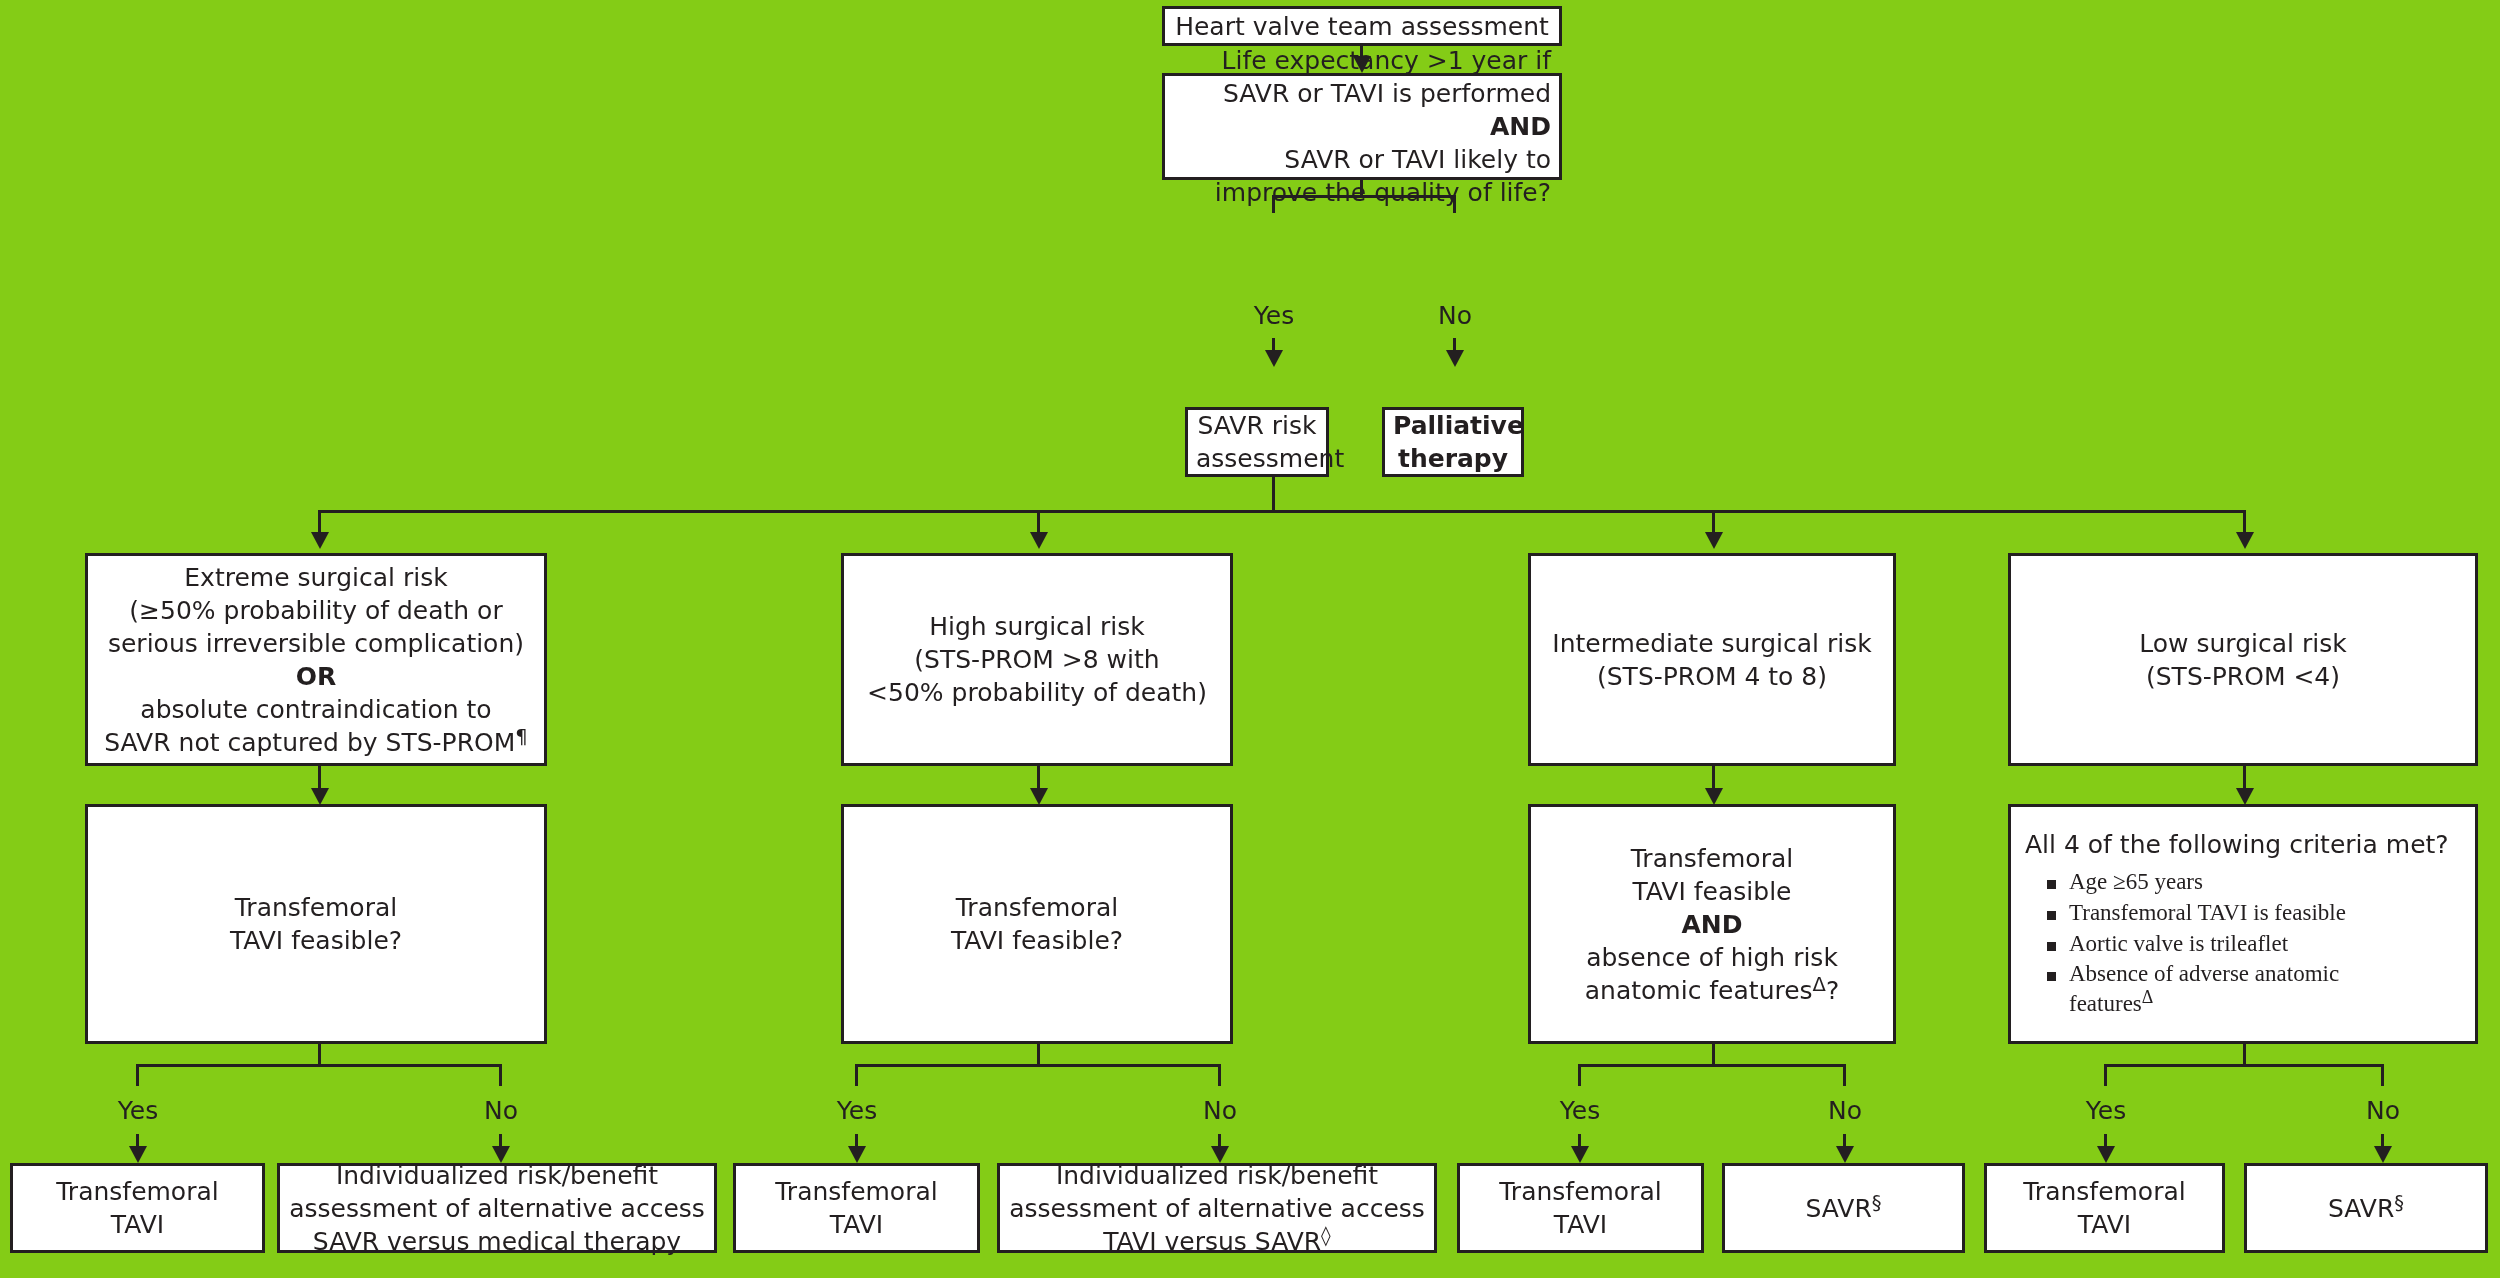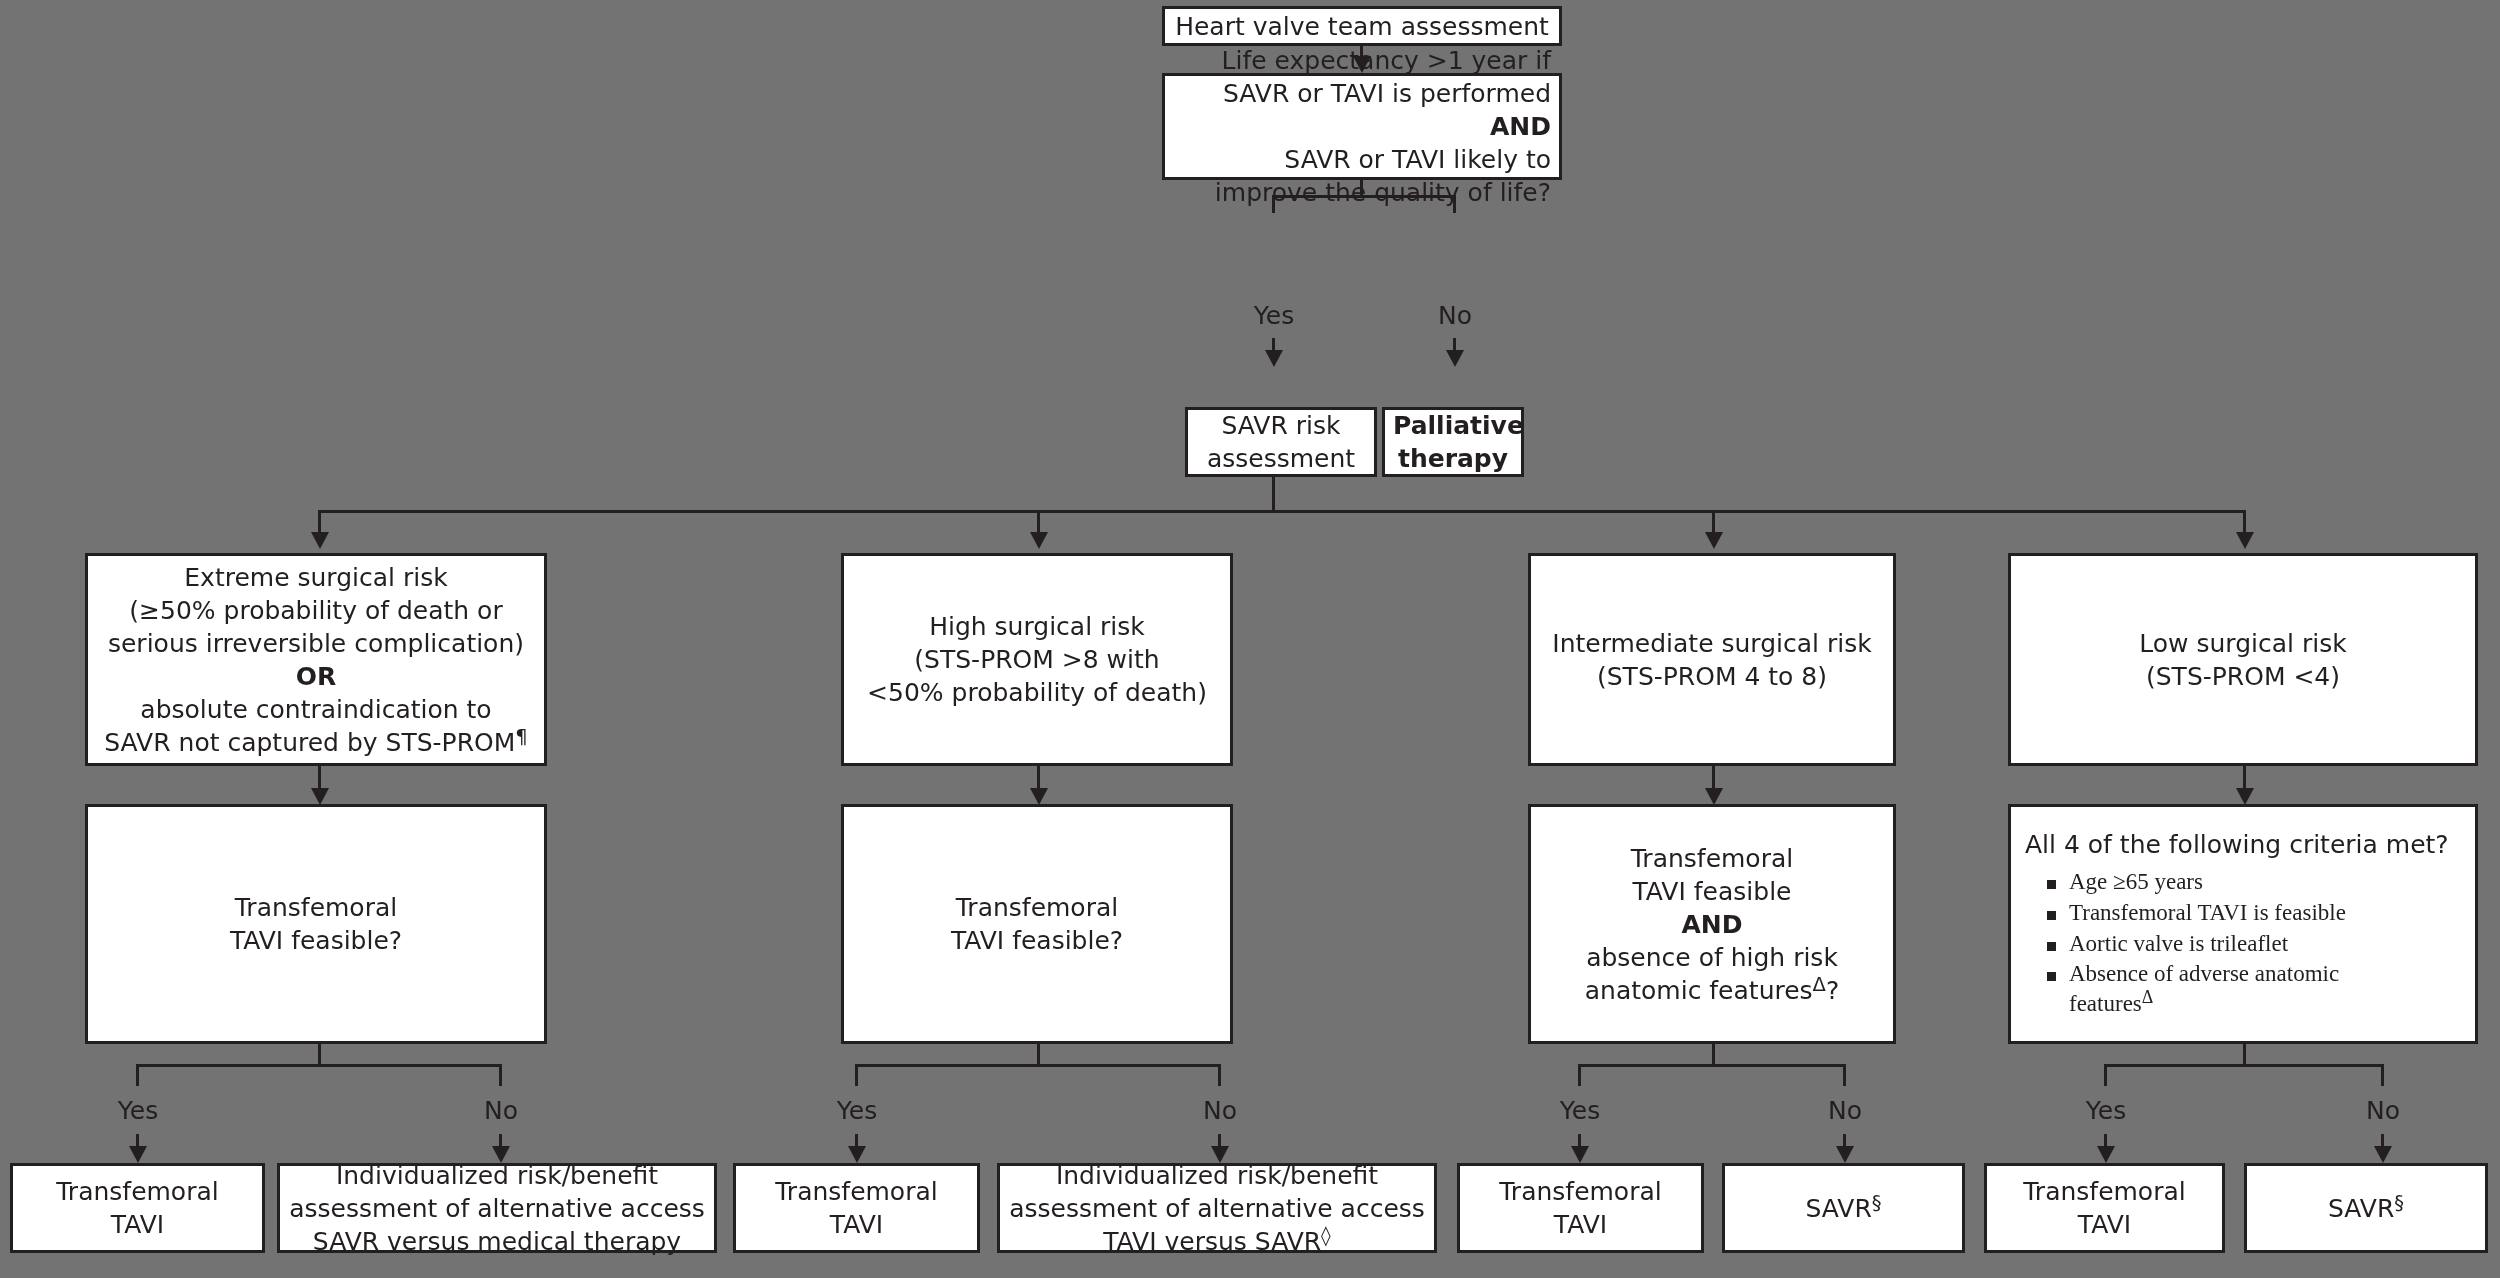--- a/index.html
+++ b/index.html
@@ -4,21 +4,21 @@
 <style>
   html, body {
     margin: 0;
     padding: 0;
     background: #ffffff;
   }
   #canvas {
     position: relative;
     width: 2500px;
     height: 1278px;
-    background: #737373;
+    background: #84cc16;
     font-family: "DejaVu Sans", sans-serif;
     color: #1a1a1a;
     overflow: hidden;
   }
   .box {
     position: absolute;
     box-sizing: border-box;
     border: 3px solid #231f20;
     background: #ffffff;
     display: flex;
@@ -117,21 +117,21 @@
   <div class="vline" style="left:1453px; top:195px; height:18px;"></div>
 
   <div class="label" style="left:1274px; top:330px; transform:translate(-50%,-100%);">Yes</div>
   <div class="label" style="left:1455px; top:330px; transform:translate(-50%,-100%);">No</div>
 
   <div class="vline" style="left:1272px; top:338px; height:20px;"></div>
   <div class="arrow" style="left:1265px; top:350px;"></div>
   <div class="vline" style="left:1453px; top:338px; height:20px;"></div>
   <div class="arrow" style="left:1446px; top:350px;"></div>
 
-  <div class="box" style="left:1185px; top:407px; width:192px; height:70px;">
+  <div class="box" style="left:1185px; top:407px; width:144px; height:70px;">
     <div class="inner">
       <div>SAVR risk</div>
       <div>assessment</div>
     </div>
   </div>
 
   <div class="box" style="left:1382px; top:407px; width:142px; height:70px;font-weight:bold;">
     <div class="inner">
       <div>Palliative</div>
       <div>therapy</div>

